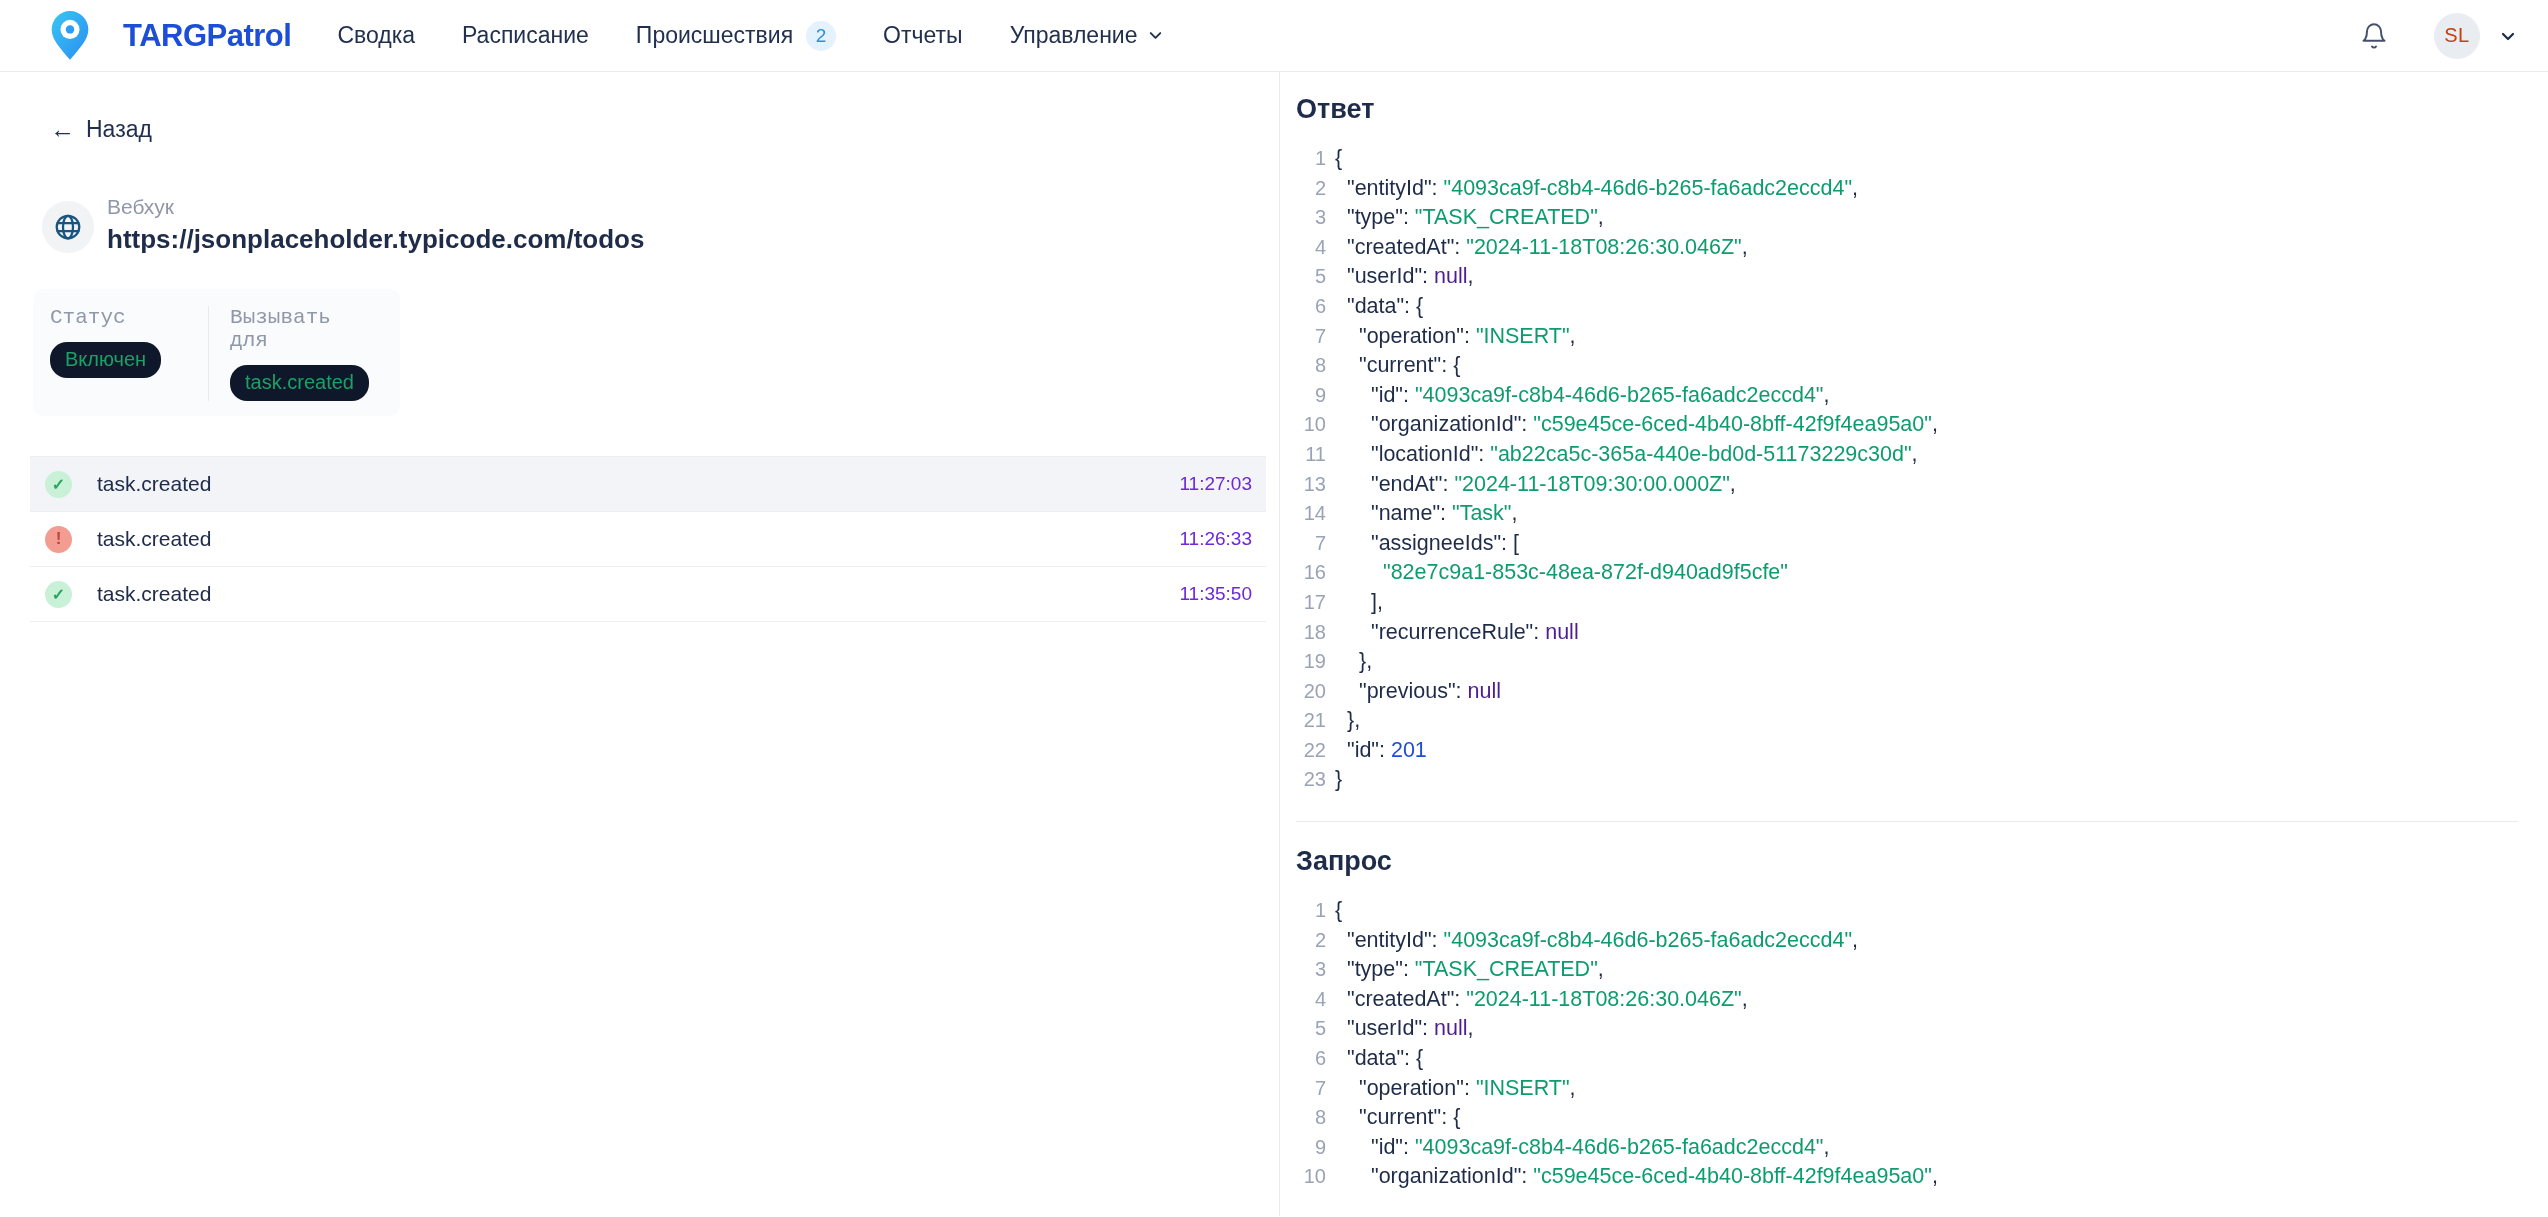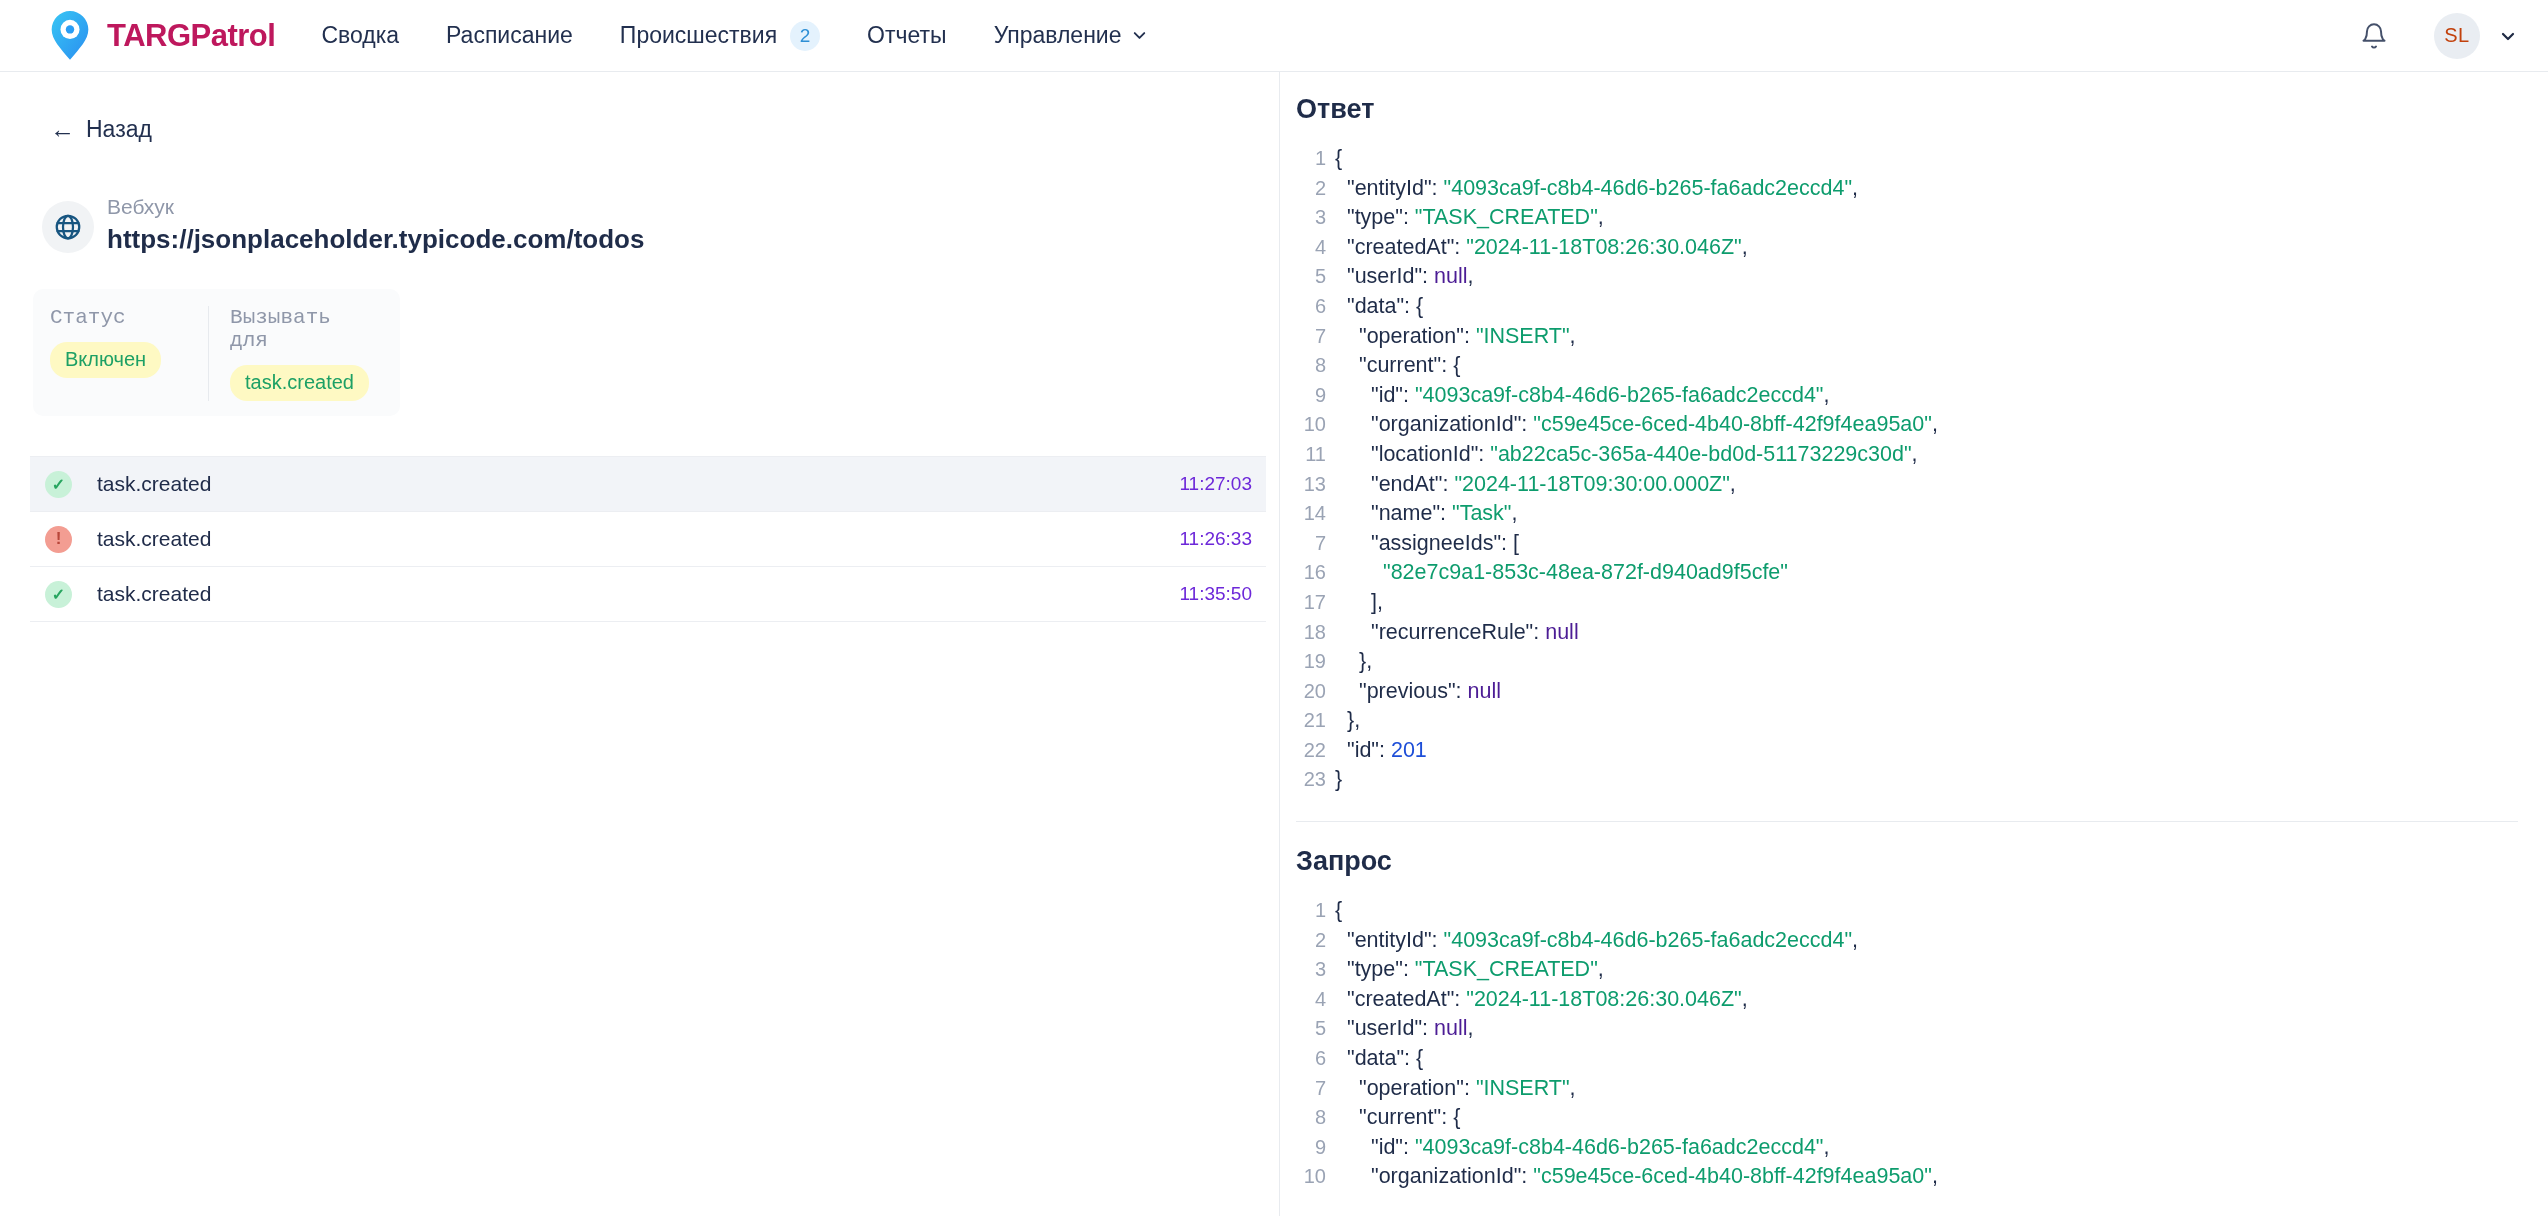--- a/index.html
+++ b/index.html
@@ -6,21 +6,21 @@
   body{
     width:2548px;height:1217px;overflow:hidden;background:#ffffff;
     font-family:"Liberation Sans",sans-serif;color:#21304e;position:relative;
   }
   
   header{
     height:72px;border-bottom:1px solid #e8ebef;display:flex;align-items:center;
     padding:0 28px 0 48px;box-sizing:border-box;background:#fff;
   }
   .logo{display:flex;align-items:center;cursor:pointer;}
-  .logo-text{font-size:31px;font-weight:700;color:#be185d;margin-left:15px;letter-spacing:-0.5px;}
+  .logo-text{font-size:31px;font-weight:700;color:#1d4ed8;margin-left:31px;letter-spacing:-0.5px;}
   nav{display:flex;align-items:center;gap:47px;margin-left:46px;}
   .nav-item{display:flex;align-items:center;font-size:23px;color:#22304f;cursor:pointer;white-space:nowrap;}
   .nav-badge{
     width:30px;height:30px;border-radius:50%;background:#e4f2fd;color:#2e8fd5;
     font-size:19px;display:flex;align-items:center;justify-content:center;margin-left:13px;
   }
   .nav-chevron{margin-left:9px;display:flex;}
   .header-right{margin-left:auto;display:flex;align-items:center;}
   .bell-btn{margin-right:46px;display:flex;cursor:pointer;}
   .avatar{
@@ -42,21 +42,21 @@
   .wh-label{color:#8f97a9;font-size:21px;}
   .wh-url{color:#1f2c49;font-size:26px;font-weight:600;margin-top:5px;}
   .status-card{
     width:367px;margin:34px 0 0 33px;background:#fafbfc;border-radius:10px;
     display:flex;padding:17px 0 15px;box-sizing:border-box;
   }
   .card-col{padding-left:17px;width:183px;box-sizing:border-box;}
   .card-col.second{border-left:1px solid #e7eaee;padding-left:21px;width:auto;padding-right:26px;}
   .card-label{color:#8f97a9;font-size:21px;margin-bottom:13px;font-family:Liberation Mono, monospace;}
   .pill{
-    display:inline-block;background:#fef9c3;color:#1da065;font-size:20px;font-weight:500;
+    display:inline-block;background:#0f172a;color:#1da065;font-size:20px;font-weight:500;
     padding:6px 15px 7px;border-radius:17px;white-space:nowrap;
   }
   .events{margin:40px 13px 0 30px;}
   .event-row{display:flex;align-items:center;height:54px;border-top:1px solid #eceef2;padding:0 14px 0 15px;cursor:pointer;}
   .event-row:last-child{border-bottom:1px solid #eceef2;}
   .event-row.selected{background:#f2f4f8;}
   .status-icon{width:27px;height:27px;border-radius:50%;display:flex;align-items:center;justify-content:center;font-weight:700;flex:none;}
   .status-icon.success{background:#c8f1d8;color:#27a55f;font-size:16px;}
   .status-icon.error{background:#f39d92;color:#b8463a;font-size:17px;}
   .event-name{margin-left:25px;font-size:21px;color:#202c4a;}

